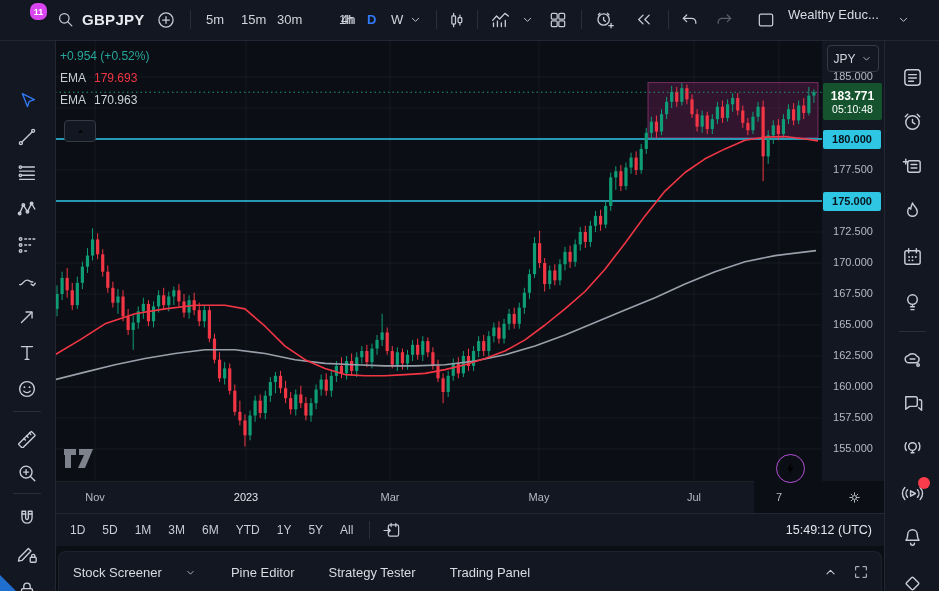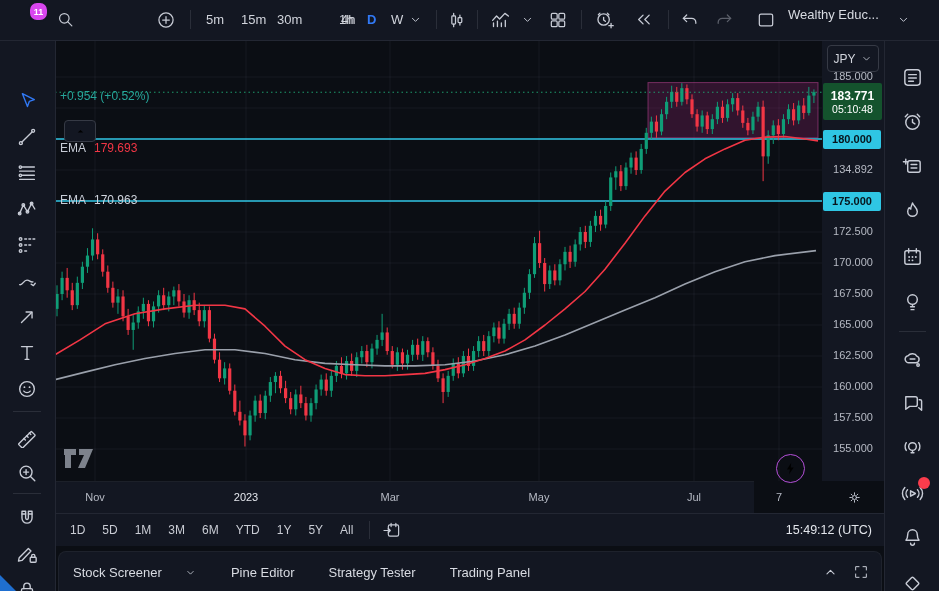--- a/index.html
+++ b/index.html
@@ -24,21 +24,21 @@
   .rs-item{position:absolute;left:0;width:54px;display:flex;justify-content:center;}
   .tool-divider{position:absolute;height:1px;background:#2a2e39;}
   #logo{position:absolute;left:7px;top:5px;width:30px;height:30px;border-radius:50%;background:#2aa956;
         display:flex;align-items:center;justify-content:center;color:#fff;font-weight:bold;font-size:16px;font-style:italic;}
   #logo-badge{position:absolute;left:28px;top:1px;min-width:17px;height:17px;border-radius:9px;background:#d946ef;
         border:2px solid #131722;color:#fff;font-size:9px;font-weight:bold;display:flex;align-items:center;justify-content:center;z-index:31;}
   #symbol-name{font-size:15px;font-weight:bold;color:#e8eaef;letter-spacing:.3px;}
   #layout-title{font-size:13px;color:#d8dbe2;white-space:nowrap;}
   #save-label{position:absolute;left:788px;top:25px;width:96px;text-align:center;font-size:9px;color:#2e7bf6;}
   #legend{position:absolute;left:60px;top:50px;z-index:8;font-size:12px;line-height:1;}
-  #legend .row{margin-bottom:10px;display:flex;align-items:flex-start;margin-top:40px;}
+  #legend .row{margin-bottom:10px;display:flex;align-items:flex-start;}
   #collapse-btn{position:absolute;left:64px;top:120px;width:30px;height:20px;background:#131722;border:1px solid #363a45;
         border-radius:4px;display:flex;align-items:center;justify-content:center;z-index:8;color:#b2b5be;}
   #jpy-select{position:absolute;left:5px;top:5px;width:50px;height:25px;background:#131722;border:1px solid #363a45;border-radius:4px;
         display:flex;align-items:center;justify-content:center;gap:4px;font-size:12px;color:#d1d4dc;z-index:5;}
   .axis-label{position:absolute;left:0;width:62px;text-align:center;font-size:11px;color:#b6bac4;}
   .level-chip{position:absolute;left:1px;width:58px;height:19px;border-radius:2px;display:flex;align-items:center;justify-content:center;
         font-size:11px;font-weight:bold;color:#07141c;}
   #current-badge{position:absolute;left:1px;top:43px;width:59px;height:37px;border-radius:2px;display:flex;flex-direction:column;
         align-items:center;justify-content:center;color:#fff;z-index:4;}
   #current-badge .p{font-size:12px;font-weight:bold;}
@@ -420,21 +420,21 @@
     <div id="jpy-select">
       <span>JPY</span>
       <span class="ico" id="jpy-chev">
           <svg viewBox="0 0 24 24" width="13" height="13">
             <path d="M7 10l5 5 5-5"></path>
           </svg>
         </span>
     </div>
     <div id="axis-labels">
         <div class="axis-label" style="top: 30px;">185.000</div>
-        <div class="axis-label" style="top: 123px;">134.892</div>
+        <div class="axis-label" style="top: 123px;">177.500</div>
         <div class="axis-label" style="top: 185px;">172.500</div>
         <div class="axis-label" style="top: 216px;">170.000</div>
         <div class="axis-label" style="top: 247px;">167.500</div>
         <div class="axis-label" style="top: 278px;">165.000</div>
         <div class="axis-label" style="top: 309px;">162.500</div>
         <div class="axis-label" style="top: 340px;">160.000</div>
         <div class="axis-label" style="top: 371px;">157.500</div>
         <div class="axis-label" style="top: 402px;">155.000</div>
         <div class="level-chip" style="top: 89.5px; background: rgb(47, 198, 228);">180.000</div>
         <div class="level-chip" style="top: 151.5px; background: rgb(47, 198, 228);">175.000</div>
@@ -526,20 +526,23 @@
     </span>
   </div>
 
   <div id="topbar" class="panel">
       <div class="hitem ico" style="left: 56px;">
         <svg viewBox="0 0 24 24" width="19" height="19">
           <circle cx="10.5" cy="10.5" r="6"></circle>
           <path d="M15 15l5 5"></path>
         </svg>
       </div>
+      <div class="hitem" style="left: 82px;">
+        <span id="symbol-name">GBPJPY</span>
+      </div>
       <div class="hitem ico" style="left: 156px;">
         <svg viewBox="0 0 24 24" width="20" height="20">
           <circle cx="12" cy="12" r="8.5"></circle>
           <path d="M12 8v8M8 12h8"></path>
         </svg>
       </div>
       <div class="sep" style="left: 190px;"></div>
       <div class="hitem" style="left: 202px;">
         <span class="tf">5m</span>
       </div>

